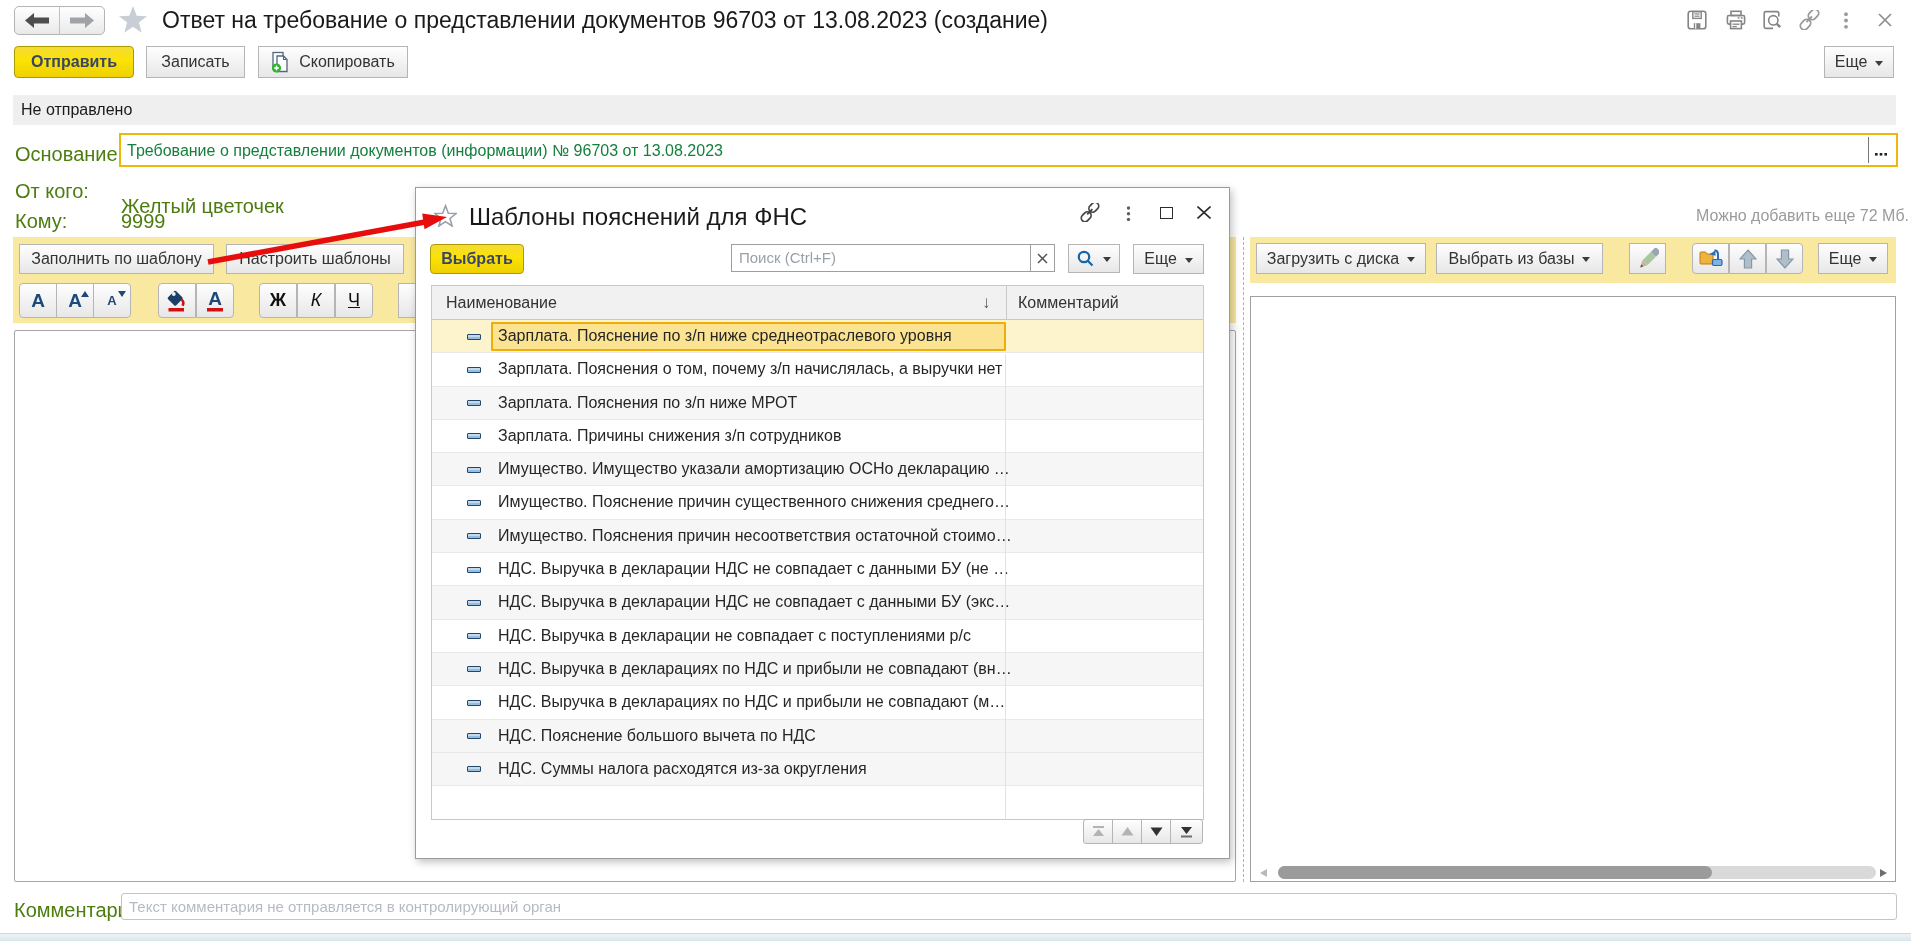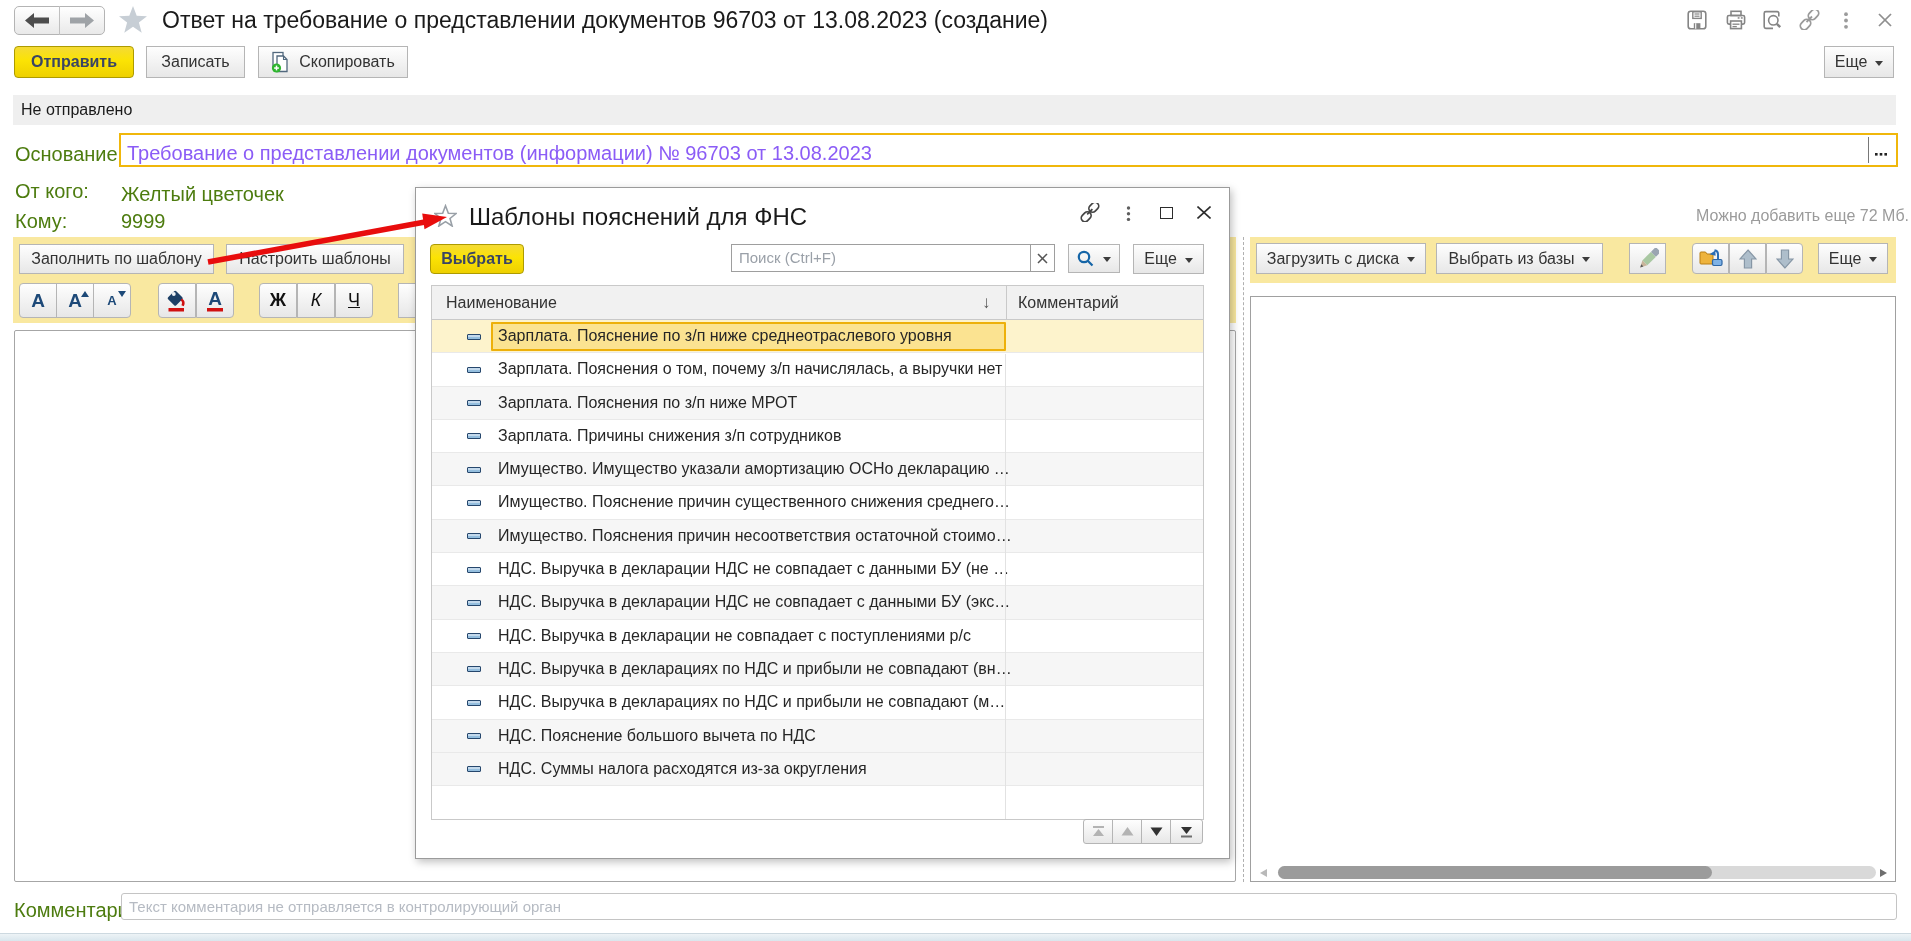--- a/index.html
+++ b/index.html
@@ -77,29 +77,29 @@
       <rect x="3.1" y="16.3" width="4.8" height="1.5" fill="#fff"></rect>
       <rect x="4.75" y="14.6" width="1.5" height="4.8" fill="#fff"></rect>
     </svg>
 Скопировать</div>
 <div class="btn" style="left:1824px;top:46px;width:70px;height:32px">Еще<span class="car"></span></div>
 
 <div class="ab" style="left:13px;top:95px;width:1883px;height:30px;background:#efefef;color:#1a1a1a;font-size:16px;line-height:30px;padding-left:8px">Не отправлено</div>
 
 <div class="lbl" style="left:15px;top:143px">Основание:</div>
 <div class="ab" style="left:119px;top:133px;width:1779px;height:34px;border:2px solid #f0b70b;background:#fff"></div>
-<div class="ab" style="left:127px;top:142px;font-size:20px;color:#8b5cf6;white-space:nowrap">Требование о представлении документов (информации) № 96703 от 13.08.2023</div>
+<div class="ab" style="left:127px;top:142px;font-size:16px;color:#15803d;white-space:nowrap">Требование о представлении документов (информации) № 96703 от 13.08.2023</div>
 <div class="ab" style="left:1868px;top:137px;width:1px;height:26px;background:#787878"></div>
 <svg class="ab" style="left:1875px;top:153px" width="13" height="3" viewBox="0 0 13 3">
     <rect x="0" y="0" width="2.6" height="2.6" fill="#222"></rect>
     <rect x="4.7" y="0" width="2.6" height="2.6" fill="#222"></rect>
     <rect x="9.4" y="0" width="2.6" height="2.6" fill="#222"></rect>
   </svg>
 <div class="lbl" style="left:15px;top:180px">От кого:</div>
-<div class="lbl" style="left:121px;top:183px">Желтый цветочек</div>
+<div class="lbl" style="left:121px;top:195px">Желтый цветочек</div>
 <div class="lbl" style="left:15px;top:210px">Кому:</div>
 <div class="lbl" style="left:121px;top:210px">9999</div>
 <div class="ab" style="left:1696px;top:207px;width:200px;font-size:16px;color:#9b9b9b;text-align:right;white-space:nowrap">Можно добавить еще 72 Мб.</div>
 
 <div class="ab" style="left:13px;top:237px;width:1223px;height:86px;background:#f9e8a0"></div>
 <div class="btn" style="left:19px;top:244px;width:195px;height:30px">Заполнить по шаблону</div>
 <div class="btn" style="left:226px;top:244px;width:178px;height:30px">Настроить шаблоны</div>
 
 <div class="btn" style="left:19px;top:283px;width:38px;height:35px;font-weight:bold;color:#1d4978;font-size:19px;border-radius:4px 0 0 4px">А</div>
 <div class="btn" style="left:56px;top:283px;width:38px;height:35px;font-weight:bold;color:#1d4978;font-size:19px;border-radius:0">А<svg width="8" height="6" viewBox="0 0 8 6" style="position:absolute;right:4px;top:7px">

